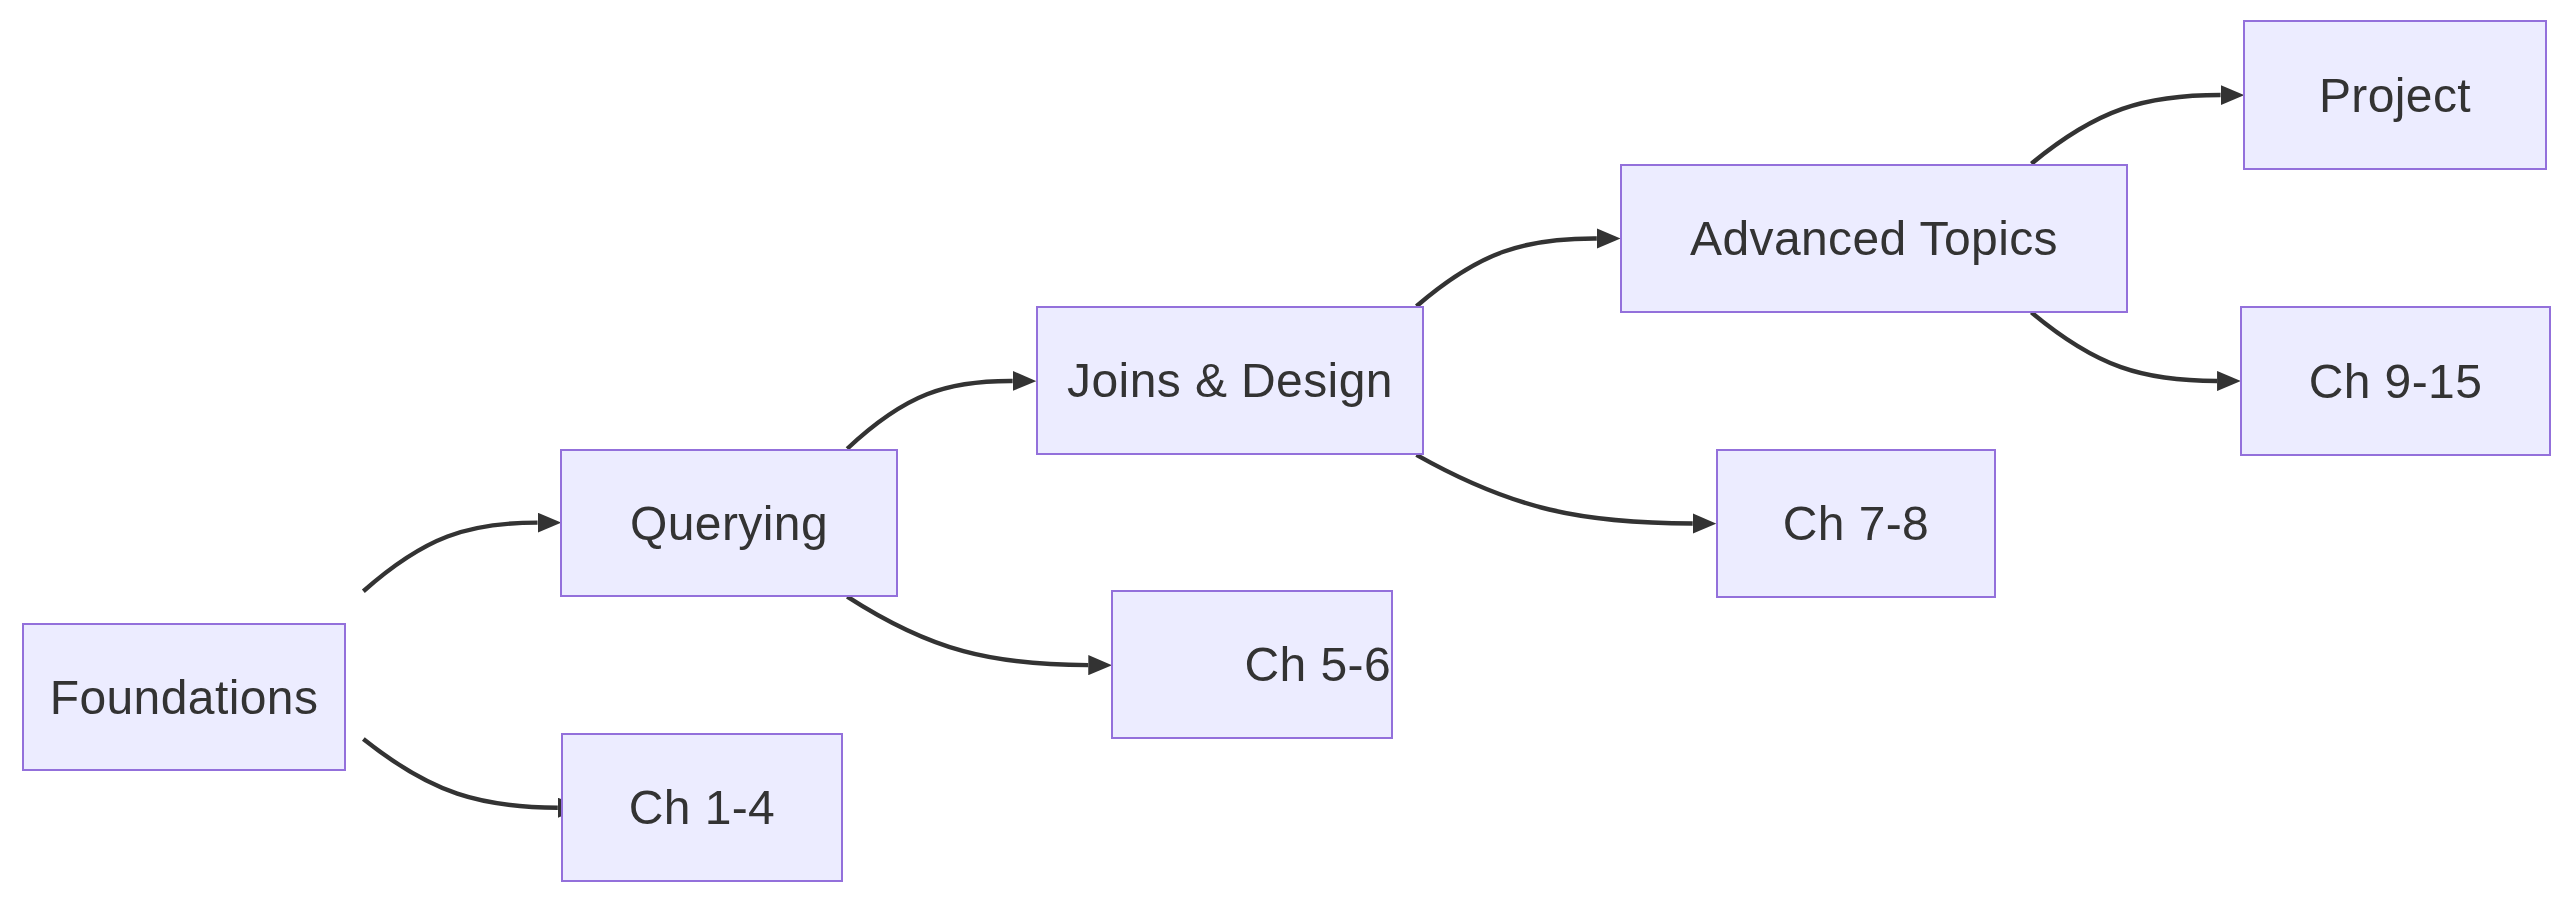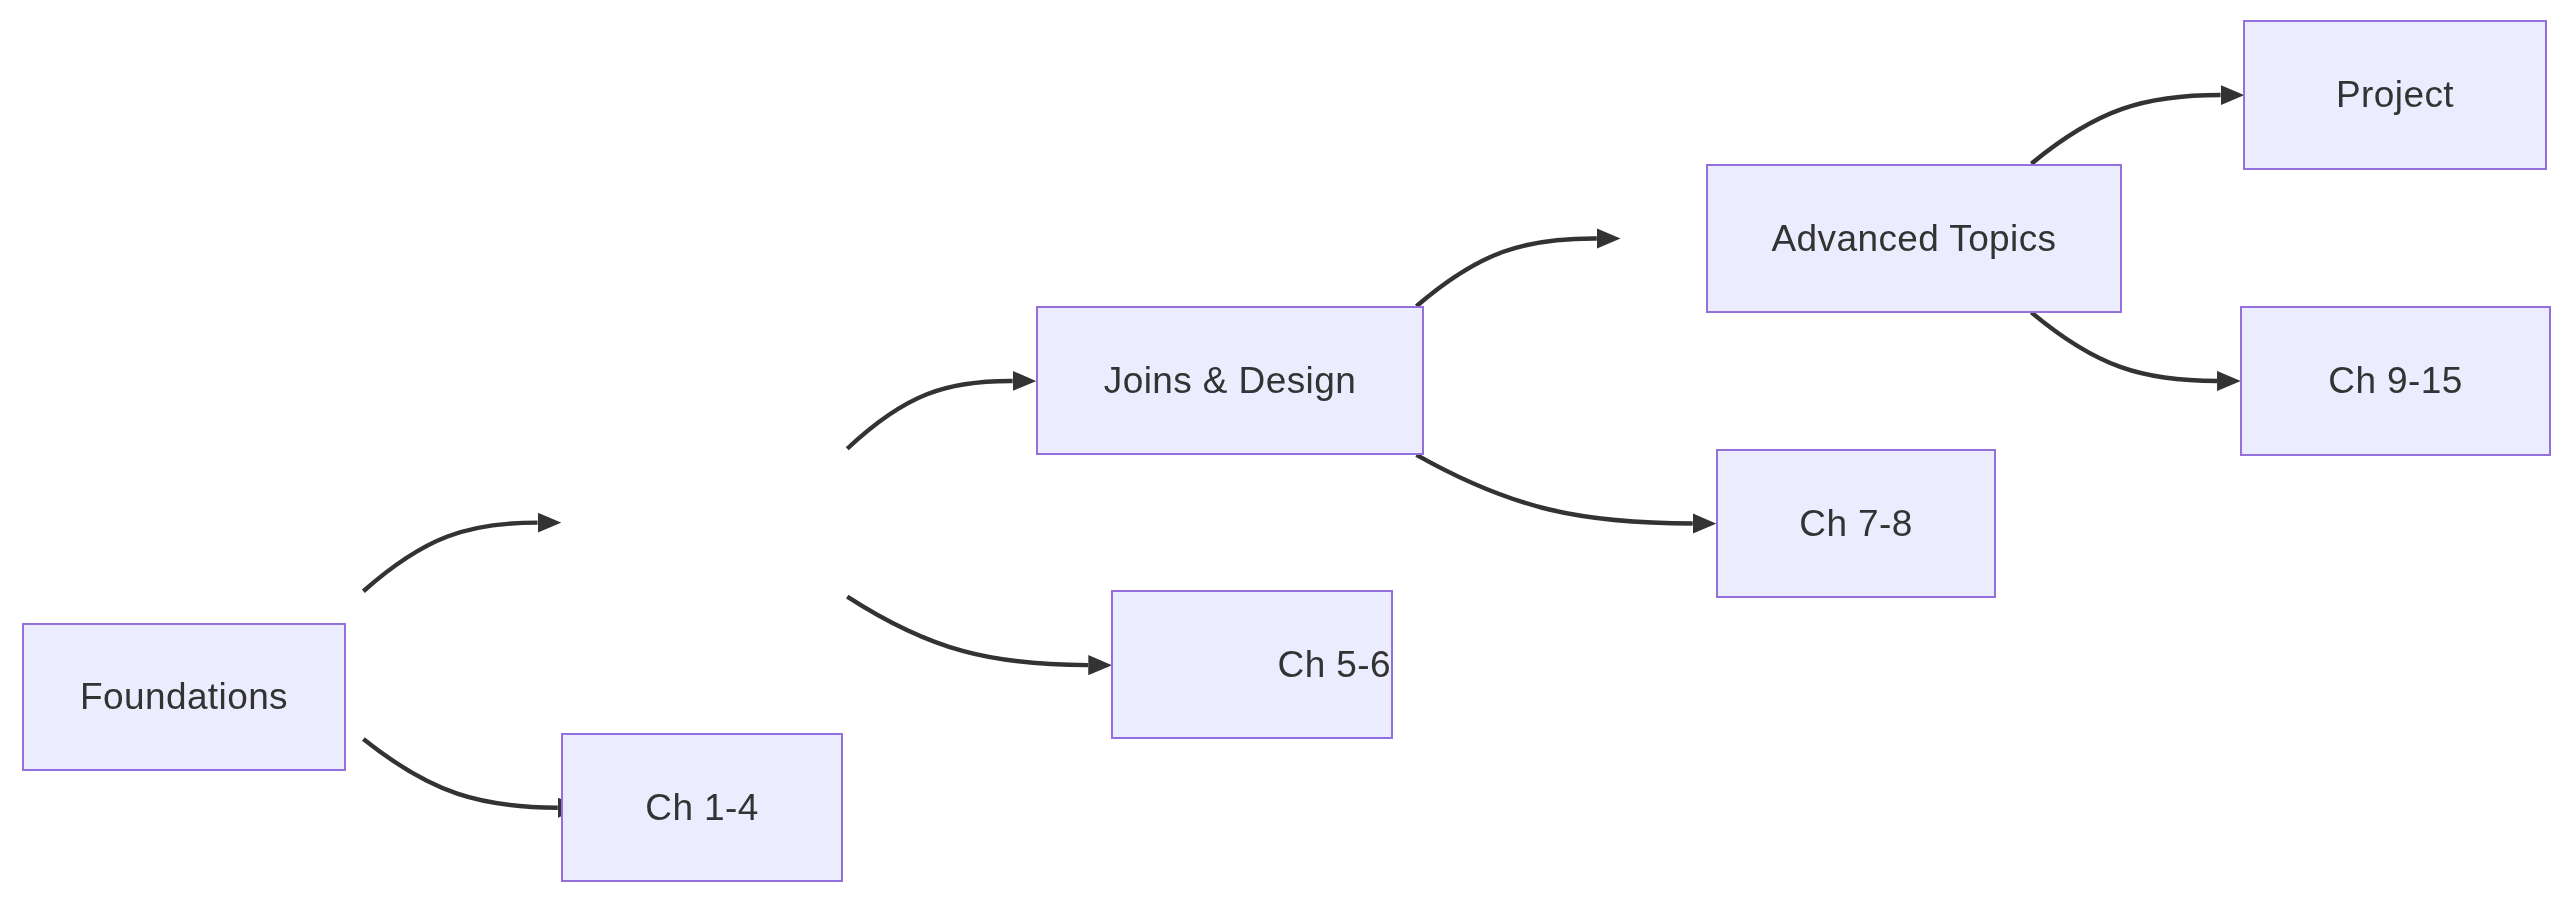--- a/index.html
+++ b/index.html
@@ -33,21 +33,21 @@
     position: absolute;
     box-sizing: border-box;
     background: var(--node-fill, #ECECFF);
     border: 2.6px solid var(--node-border, #9370DB);
     display: flex;
     align-items: center;
     justify-content: center;
     z-index: 2;
   }
   .node span {
-    font-size: 37px;
+    font-size: 48px;
     color: var(--label-text, #333333);
     white-space: nowrap;
     letter-spacing: 0.4px;
   }
 </style>
 </head>
 <body>
 
 <div class="canvas">
   <svg class="edge-layer" width="2576" height="901" viewBox="0 0 2928 1024" xmlns="http://www.w3.org/2000/svg">
@@ -61,30 +61,33 @@
       <path class="edge" d="M963,510 C1029,448 1076,432.5 1151,433" marker-end="url(#arrowhead)"></path>
       <path class="edge" d="M963,678 C1059,740 1128,755.5 1237,756" marker-end="url(#arrowhead)"></path>
       <path class="edge" d="M1610,348 C1682,286 1733,270.5 1815,271" marker-end="url(#arrowhead)"></path>
       <path class="edge" d="M1610,517 C1720,579 1798,594.5 1924,595" marker-end="url(#arrowhead)"></path>
       <path class="edge" d="M2309,186 C2384,124 2438,108 2524,108" marker-end="url(#arrowhead)"></path>
       <path class="edge" d="M2309,355 C2383,417 2436,433 2520,433" marker-end="url(#arrowhead)"></path>
     </svg>
 <div class="node" style="left: 22px; top: 591px; width: 324px; height: 148px; margin-top: 32px;">
       <span>Foundations</span>
     </div>
+    <div class="node" style="left: 560px; top: 449px; width: 338px; height: 148px;">
+      <span>Querying</span>
+    </div>
     <div class="node" style="left: 561px; top: 733px; width: 282px; height: 149px;">
       <span>Ch 1-4</span>
     </div>
     <div class="node" style="left: 1036px; top: 306px; width: 388px; height: 149px;">
       <span>Joins &amp; Design</span>
     </div>
     <div class="node" style="left: 1111px; top: 590px; width: 282px; height: 149px; justify-content: flex-end;">
       <span>Ch 5-6</span>
     </div>
-    <div class="node" style="left: 1706px; top: 164px; width: 416px; height: 149px;">
+    <div class="node" style="left: 1620px; top: 164px; width: 508px; height: 149px;">
       <span>Advanced Topics</span>
     </div>
     <div class="node" style="left: 1716px; top: 449px; width: 280px; height: 149px;">
       <span>Ch 7-8</span>
     </div>
     <div class="node" style="left: 2243px; top: 20px; width: 304px; height: 150px;">
       <span>Project</span>
     </div>
     <div class="node" style="left: 2240px; top: 306px; width: 311px; height: 150px;">
       <span>Ch 9-15</span>

